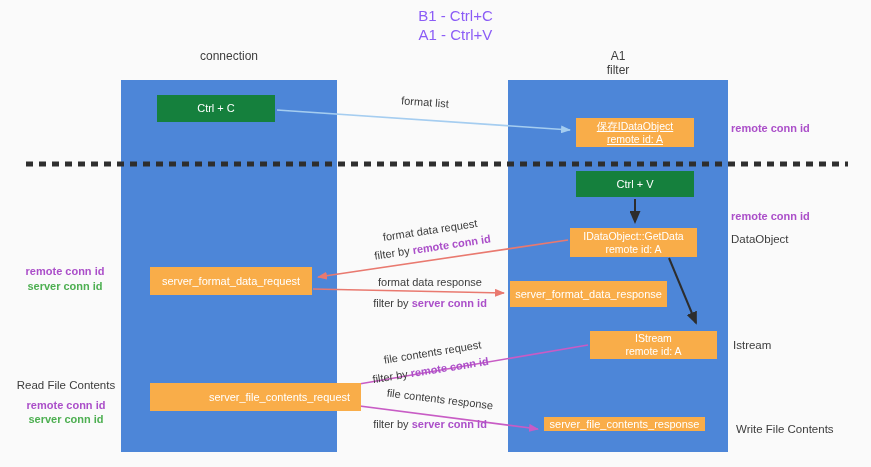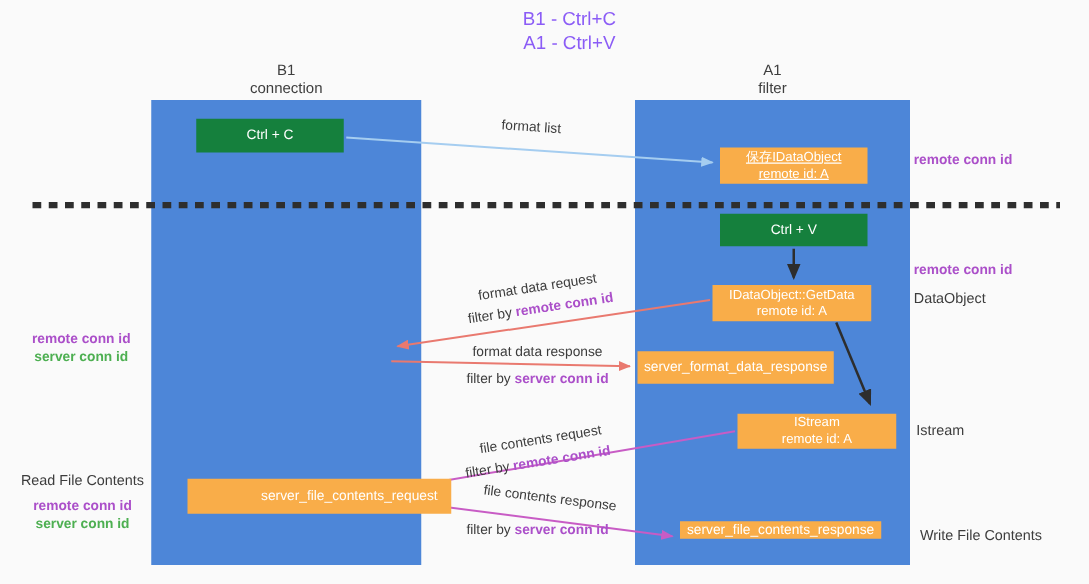--- a/index.html
+++ b/index.html
@@ -29,21 +29,20 @@
 <body>
 
 <div class="canvas">
 
   <div class="title">
     <div>B1 - Ctrl+C</div>
     <div>A1 - Ctrl+V</div>
   </div>
 
   <div class="col-header" style="left:121px;top:49px;width:216px;">
-    <div>B1</div>
     <div>connection</div>
   </div>
   <div class="col-header" style="left:508px;top:49px;width:220px;">
     <div>A1</div>
     <div>filter</div>
   </div>
 
   <div class="col" style="left:121px;width:216px;"></div>
   <div class="col" style="left:508px;width:220px;"></div>
 
@@ -91,20 +90,23 @@
 
   <div class="node green" style="left:576px;top:171px;width:118px;height:26px;">
     <span>Ctrl + V</span>
   </div>
 
   <div class="node orange" style="left:570px;top:228px;width:127px;height:29px;font-size:10.5px;">
     <span>IDataObject::GetData</span>
     <span>remote id: A</span>
   </div>
 
+  <div class="node orange" style="left:150px;top:267px;width:162px;height:28px;">
+    <span>server_format_data_request</span>
+  </div>
 
   <div class="node orange" style="left:510px;top:281px;width:157px;height:26px;">
     <span>server_format_data_response</span>
   </div>
 
   <div class="node orange" style="left:590px;top:331px;width:127px;height:28px;font-size:10.5px;">
     <span>IStream</span>
     <span>remote id: A</span>
   </div>
 

